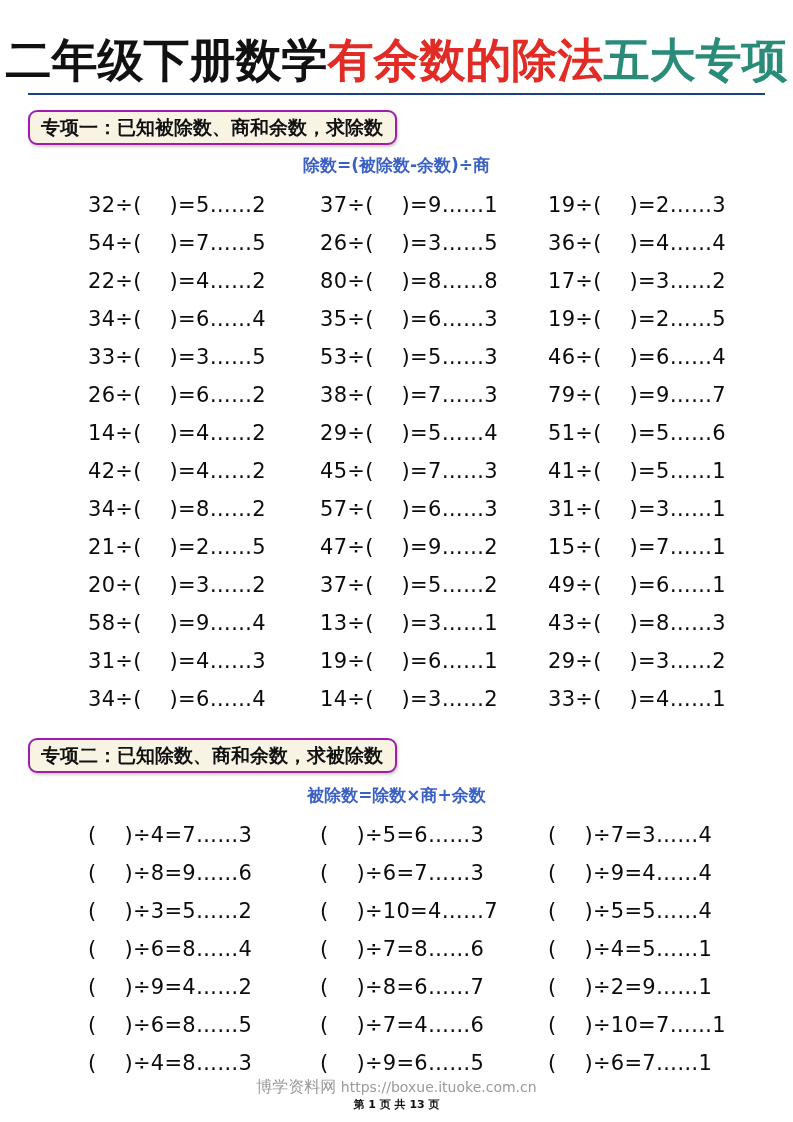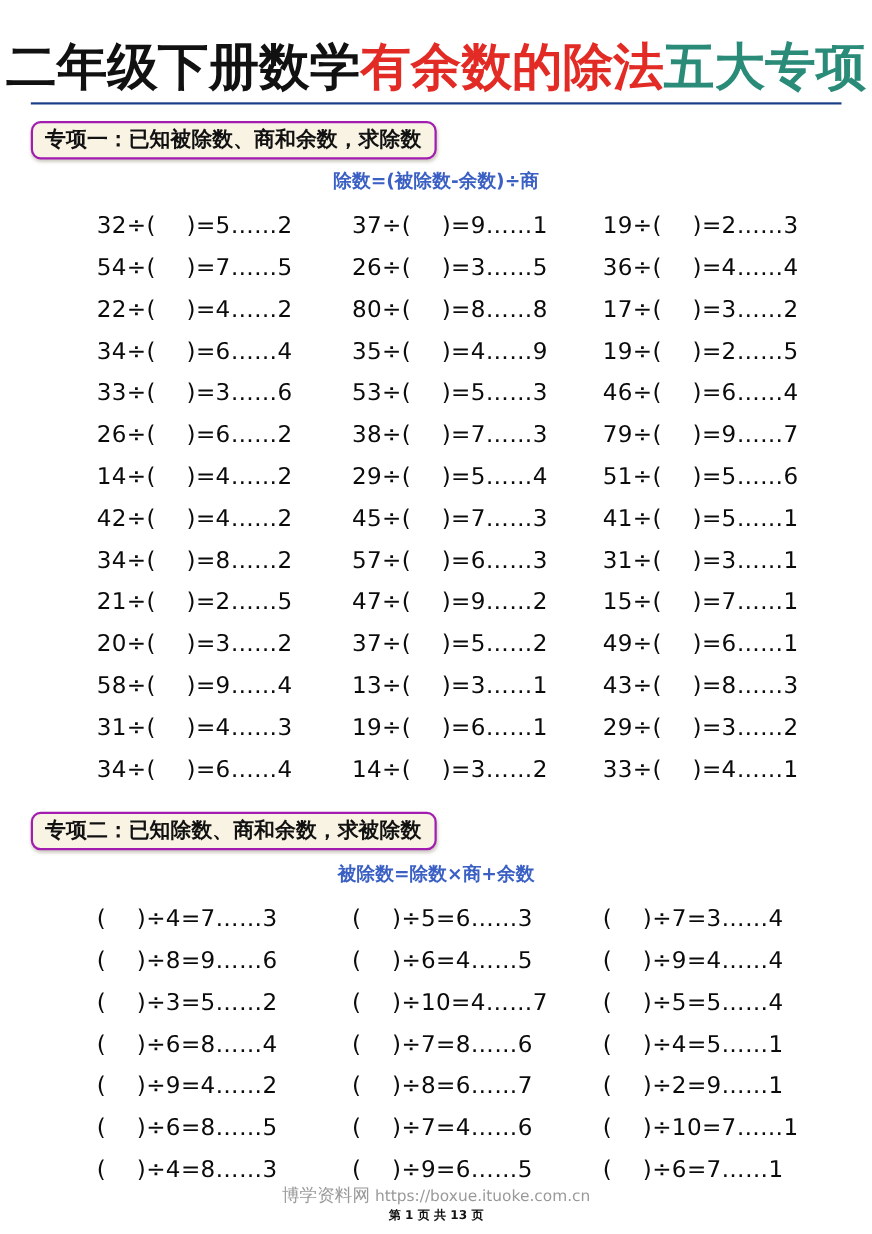--- a/index.html
+++ b/index.html
@@ -168,25 +168,25 @@
         <div class="cell c1">26÷(    )=3……5</div>
         <div class="cell c2">36÷(    )=4……4</div>
       </div>
       <div class="grid-row">
         <div class="cell c0">22÷(    )=4……2</div>
         <div class="cell c1">80÷(    )=8……8</div>
         <div class="cell c2">17÷(    )=3……2</div>
       </div>
       <div class="grid-row">
         <div class="cell c0">34÷(    )=6……4</div>
-        <div class="cell c1">35÷(    )=4……9</div>
+        <div class="cell c1">35÷(    )=6……3</div>
         <div class="cell c2">19÷(    )=2……5</div>
       </div>
       <div class="grid-row">
-        <div class="cell c0">33÷(    )=3……6</div>
+        <div class="cell c0">33÷(    )=3……5</div>
         <div class="cell c1">53÷(    )=5……3</div>
         <div class="cell c2">46÷(    )=6……4</div>
       </div>
       <div class="grid-row">
         <div class="cell c0">26÷(    )=6……2</div>
         <div class="cell c1">38÷(    )=7……3</div>
         <div class="cell c2">79÷(    )=9……7</div>
       </div>
       <div class="grid-row">
         <div class="cell c0">14÷(    )=4……2</div>
@@ -235,21 +235,21 @@
   </div>
   <div class="formula" style="top:785px;">被除数=除数×商+余数</div>
   <div class="grid" id="grid-2" style="top:818px;text-align:center;">
       <div class="grid-row">
         <div class="cell c0">(    )÷4=7……3</div>
         <div class="cell c1">(    )÷5=6……3</div>
         <div class="cell c2">(    )÷7=3……4</div>
       </div>
       <div class="grid-row">
         <div class="cell c0">(    )÷8=9……6</div>
-        <div class="cell c1">(    )÷6=4……5</div>
+        <div class="cell c1">(    )÷6=7……3</div>
         <div class="cell c2">(    )÷9=4……4</div>
       </div>
       <div class="grid-row">
         <div class="cell c0">(    )÷3=5……2</div>
         <div class="cell c1">(    )÷10=4……7</div>
         <div class="cell c2">(    )÷5=5……4</div>
       </div>
       <div class="grid-row">
         <div class="cell c0">(    )÷6=8……4</div>
         <div class="cell c1">(    )÷7=8……6</div>

